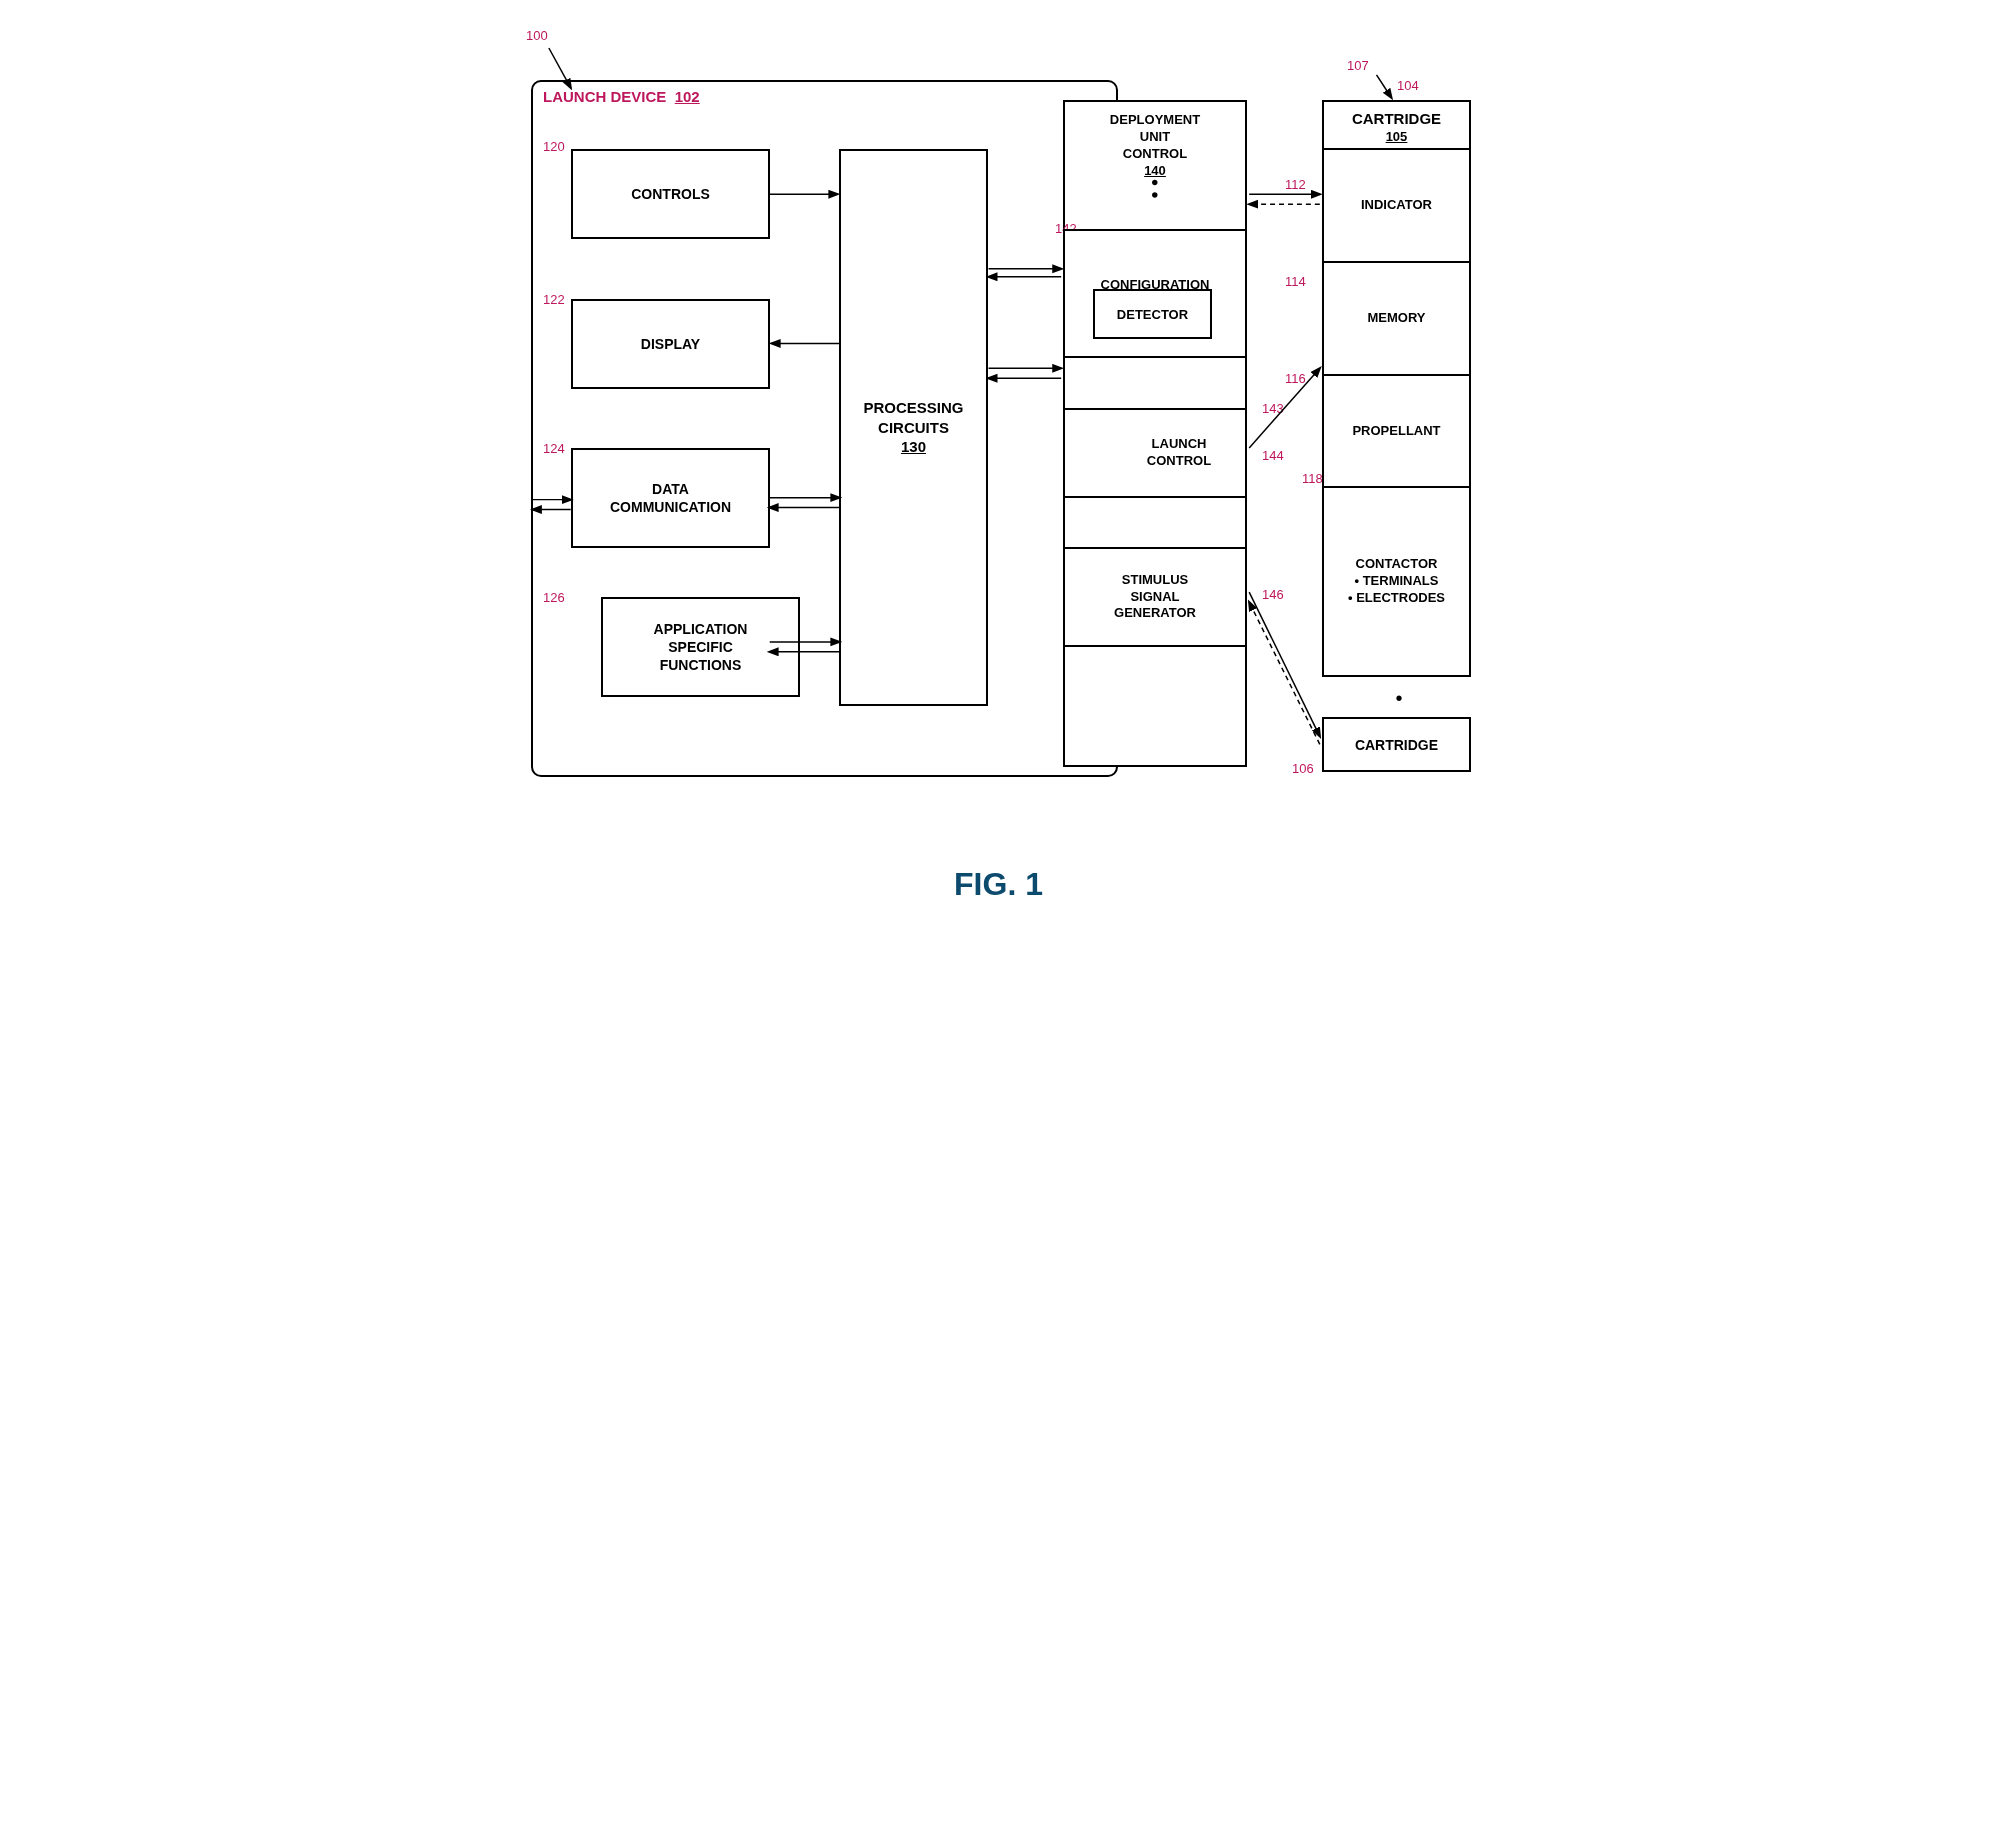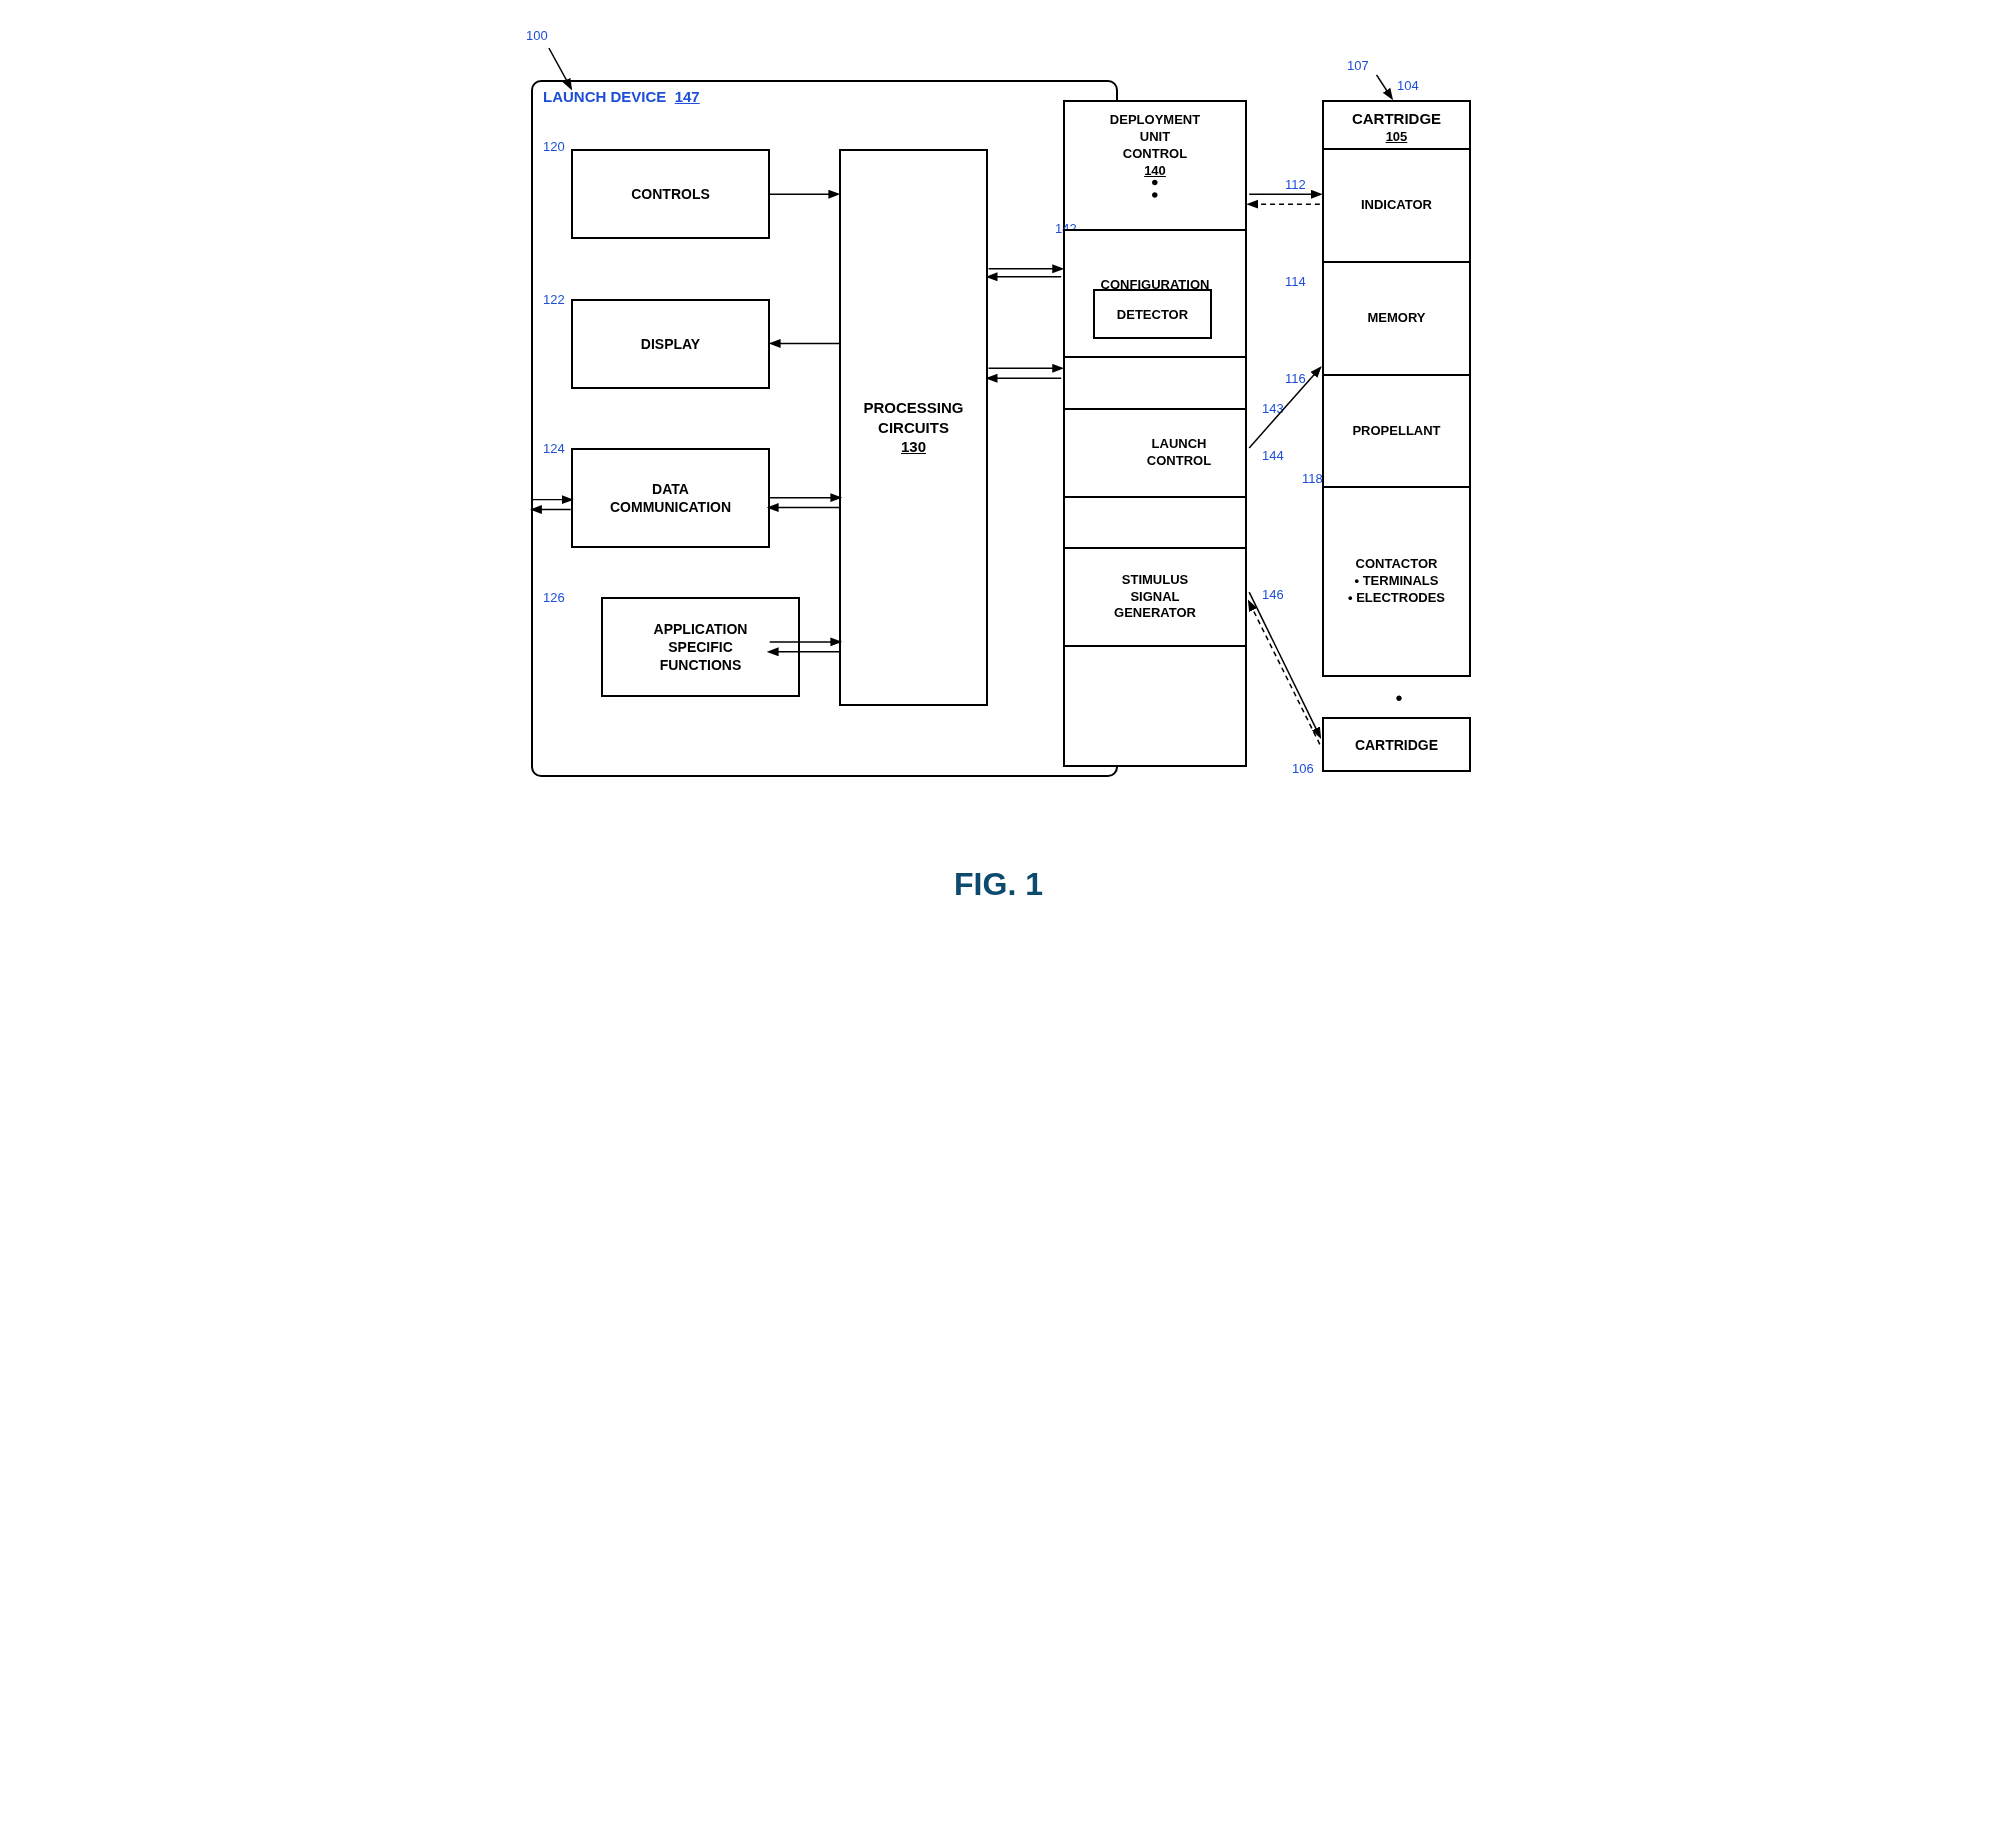--- a/index.html
+++ b/index.html
@@ -26,21 +26,21 @@
       top: 60px;
       width: 587px;
       height: 697px;
       border: 2.5px solid #000;
       border-radius: 10px;
     }
     
     .ref-label {
       position: absolute;
       font-size: 13px;
-      color: #1d4ed8;
+      color: #be185d;
     }
     
     .block-box {
       position: absolute;
       border: 2px solid #000;
       display: flex;
       align-items: center;
       justify-content: center;
       text-align: center;
       font-size: 14px;
@@ -228,21 +228,21 @@
 <body>
 
 <div class="diagram-container">
 
   <div class="ref-label" style="left:5px; top:8px;">100</div>
 
   <div class="launch-device-box"></div>
 
   <div class="ref-label" style="left:22px; top:68px; font-size:15px; font-weight:bold;">
     <span>LAUNCH DEVICE</span>
-    &nbsp;<span style="text-decoration:underline;">147</span>
+    &nbsp;<span style="text-decoration:underline;">102</span>
   </div>
 
   <div class="ref-label" style="left:22px; top:119px;">120</div>
 
   <div class="block-box block-controls">
     <span>CONTROLS</span>
   </div>
 
   <div class="ref-label" style="left:22px; top:272px;">122</div>
 

